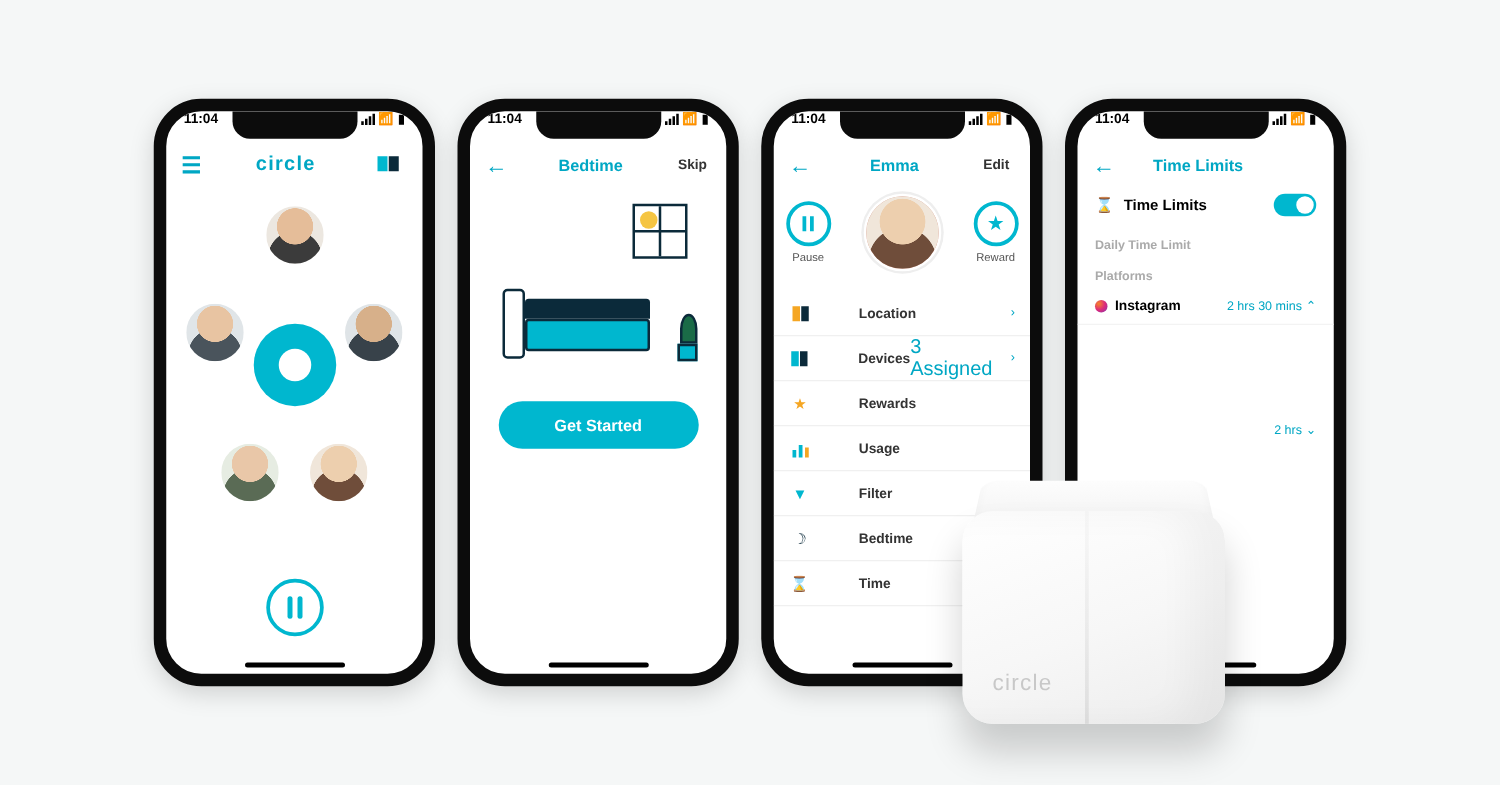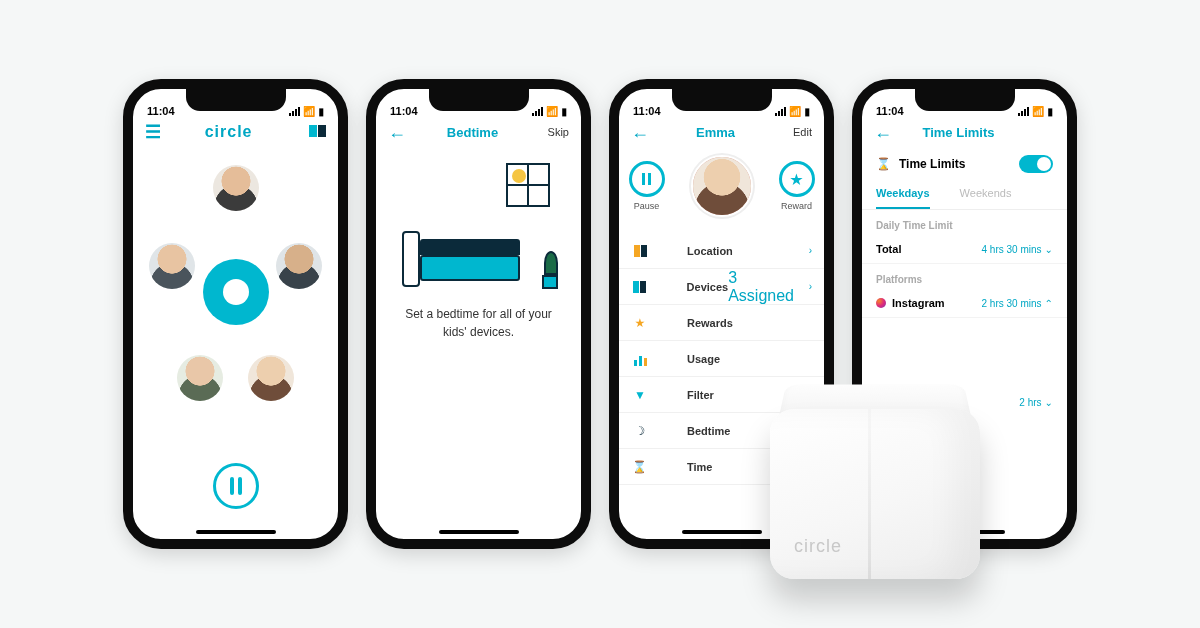--- a/index.html
+++ b/index.html
@@ -31,40 +31,40 @@
     transform: translateX(-50%);
     width: 100px; height: 22px;
     background: #0c0c0c;
     border-bottom-left-radius: 14px;
     border-bottom-right-radius: 14px;
     z-index: 5;
   }
   .status-bar {
     height: 28px;
     display: flex;
-    align-items: flex-end;
+    align-items: flex-start;
     justify-content: space-between;
     padding: 0 14px;
     font-size: 11px;
     font-weight: 600;
     color: #000;
   }
   .status-right { display:flex; gap:3px; align-items:center; font-size:10px;}
   .top-nav {
     height: 30px;
     display:flex;
     align-items:center;
     justify-content: space-between;
     padding: 0 12px;
     font-size: 12px;
   }
   .nav-left { color:#00a7c4; font-size:18px; font-weight:bold; display:flex; align-items:center;}
   .brand { color:#00a7c4; font-weight:600; font-size:16px; letter-spacing:1px;}
   .nav-title { color:#00a7c4; font-weight:600; font-size:13px; flex:1; text-align:center;}
-  .nav-right { font-size:11px; font-weight:400; color:#333; min-width:30px; text-align:right;}
+  .nav-right { font-size:11px; font-weight:700; color:#333; min-width:30px; text-align:center;}
 
   
   .radial-wrap { position:relative; width:100%; height:290px; }
   .avatar { position:absolute; width:46px; height:46px; border-radius:50%; background:#ccc; overflow:hidden; display:flex; align-items:center; justify-content:center; }
   .center-ring { position:absolute; top:50%; left:50%; transform:translate(-50%,-50%); width:66px; height:66px; border-radius:50%; background:#00b7cf; display:flex; align-items:center; justify-content:center;}
   .center-ring::after { content:""; width:26px; height:26px; border-radius:50%; background:#fff;}
   .pause-big { width:46px; height:46px; border:3px solid #00b7cf; border-radius:50%; display:flex; align-items:center; justify-content:center; margin: 0 auto; gap:4px; }
   .pause-big span { width:4px; height:18px; background:#00b7cf; border-radius:2px;}
   .home-ind { position:absolute; bottom:5px; left:50%; transform:translateX(-50%); width:80px; height:4px; background:#000; border-radius:3px;}
 
@@ -215,21 +215,21 @@
     <div class="bed">
       <div class="headboard"></div>
       <div class="sheet"></div>
       <div class="mattress"></div>
     </div>
     <div class="plant">
         <div class="leaf"></div>
         <div class="pot"></div>
       </div>
   </div>
-  <div class="bedtime-sub">Set a bedtime for all of your kids' devices.</div>
+  <button class="cta">Get Started</button>
   <div class="home-ind"></div>
 </div>
 
 <div class="phone">
   <div class="notch"></div>
   <div class="status-bar">
     <span>11:04</span>
     <span class="status-right">
       <span class="sig">
           <i style="height:3px"></i>
@@ -328,29 +328,21 @@
   <div class="top-nav">
     <span class="nav-left">←</span>
     <span class="nav-title">Time Limits</span>
     <span class="nav-right"></span>
   </div>
   <div class="tl-header-row">
     <span style="color:#00b7cf;margin-right:8px;">⌛</span>
     <span style="flex:1;">Time Limits</span>
     <div class="toggle"></div>
   </div>
-  <div class="tab-row">
-    <div class="tab active">Weekdays</div>
-    <div class="tab">Weekends</div>
-  </div>
   <div class="section-label">Daily Time Limit</div>
-  <div class="tl-row">
-    <span style="font-weight:600;">Total</span>
-    <span><span class="tl-value">4 hrs 30 mins</span> <span class="chev">⌄</span></span>
-  </div>
   <div class="section-label">Platforms</div>
   <div class="tl-row">
     <span style="display:flex;align-items:center;gap:6px;">
       <span style="width:10px;height:10px;border-radius:50%;background:radial-gradient(circle at 30% 30%,#f58529,#dd2a7b 50%,#8134af);"></span>
       <span style="font-weight:600;">Instagram</span>
     </span>
     <span><span class="tl-value">2 hrs 30 mins</span> <span class="chev">⌃</span></span>
   </div>
   <div class="tl-row" style="justify-content:flex-end;border-bottom:none;margin-top:70px;">
     <span><span class="tl-value">2 hrs</span> <span class="chev">⌄</span></span>

